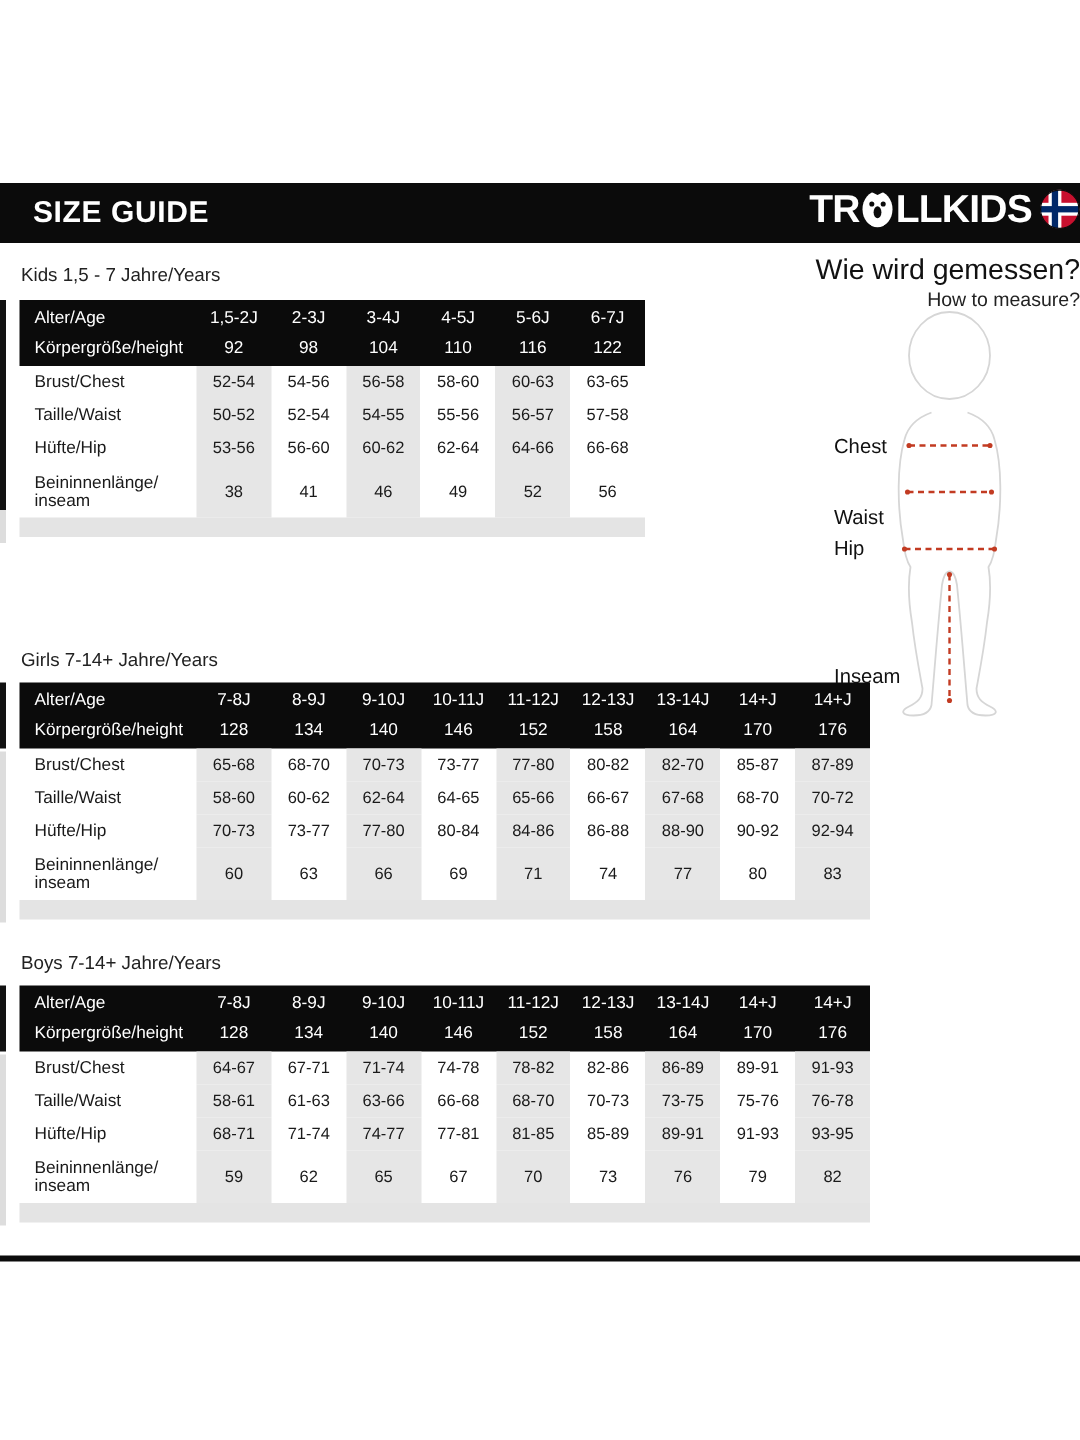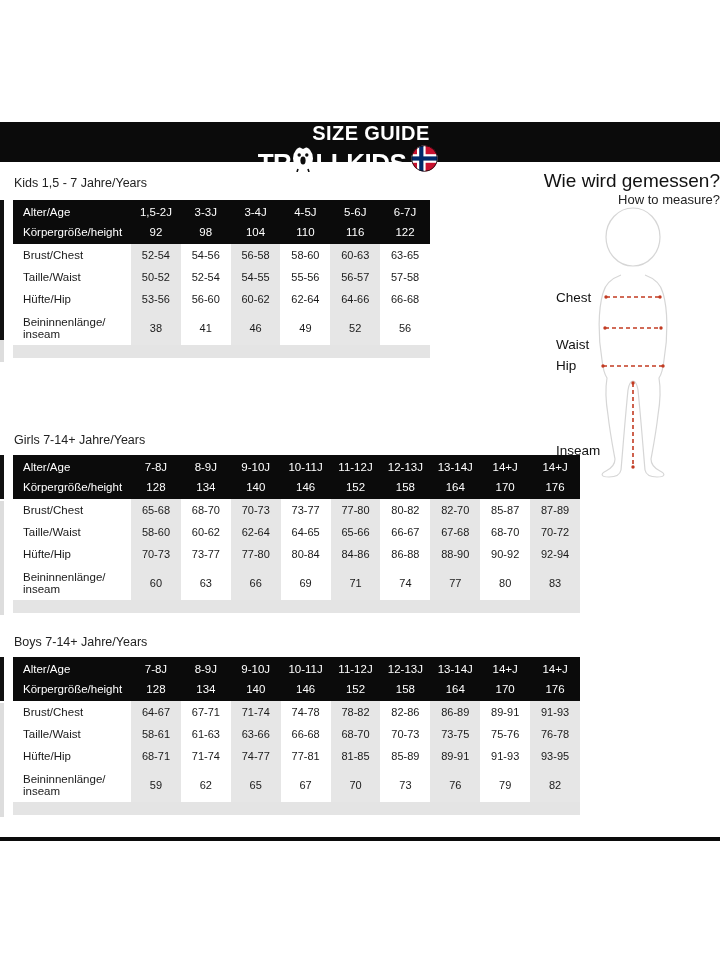--- a/index.html
+++ b/index.html
@@ -1,23 +1,23 @@
 <!DOCTYPE html>
 <html><head>
 <meta charset="utf-8">
 <style>
   html,body{margin:0;padding:0;background:#fff;}
   #page{position:relative;width:720px;height:960px;background:#fff;overflow:hidden;
         font-family:"Liberation Sans","DejaVu Sans",sans-serif;color:#1a1a1a;}
 
   
   .topbar{position:absolute;left:0;top:122px;width:720px;height:40px;background:#0b0b0b;
-          display:flex;align-items:center;justify-content:space-between;flex-direction:column;}
+          display:flex;align-items:center;justify-content:space-between;}
   .topbar-title{color:#fff;font-size:20px;font-weight:700;letter-spacing:.4px;padding-left:22px;}
-  .brand{display:flex;align-items:flex-end;padding-right:24px;}
+  .brand{display:flex;align-items:flex-start;padding-right:0;}
   .brand-text{color:#fff;font-size:26px;font-weight:700;letter-spacing:-.5px;line-height:1;}
   .troll-o{margin:0 1px;}
   .flag{margin-left:5px;}
 
   
   .sec-title{position:absolute;left:14px;font-size:12.5px;color:#222;}
 
   
   .sg-table{position:absolute;left:13px;}
   #tbl-kids{top:200px;width:417px;}
@@ -92,21 +92,21 @@
 
   <div class="sec-title" style="top:176px">Kids 1,5 - 7 Jahre/Years</div>
   <div class="sec-title" style="top:433px">Girls 7-14+ Jahre/Years</div>
   <div class="sec-title" style="top:635px">Boys 7-14+ Jahre/Years</div>
 
   <div class="sg-table" id="tbl-kids">
       <div class="sg-thead">
         <div class="sg-row">
           <div class="sg-cell sg-label">Alter/Age</div>
           <div class="sg-cell sg-val">1,5-2J</div>
-          <div class="sg-cell sg-val">3-3J</div>
+          <div class="sg-cell sg-val">2-3J</div>
           <div class="sg-cell sg-val">3-4J</div>
           <div class="sg-cell sg-val">4-5J</div>
           <div class="sg-cell sg-val">5-6J</div>
           <div class="sg-cell sg-val">6-7J</div>
         </div>
         <div class="sg-row">
           <div class="sg-cell sg-label">Körpergröße/height</div>
           <div class="sg-cell sg-val">92</div>
           <div class="sg-cell sg-val">98</div>
           <div class="sg-cell sg-val">104</div>

